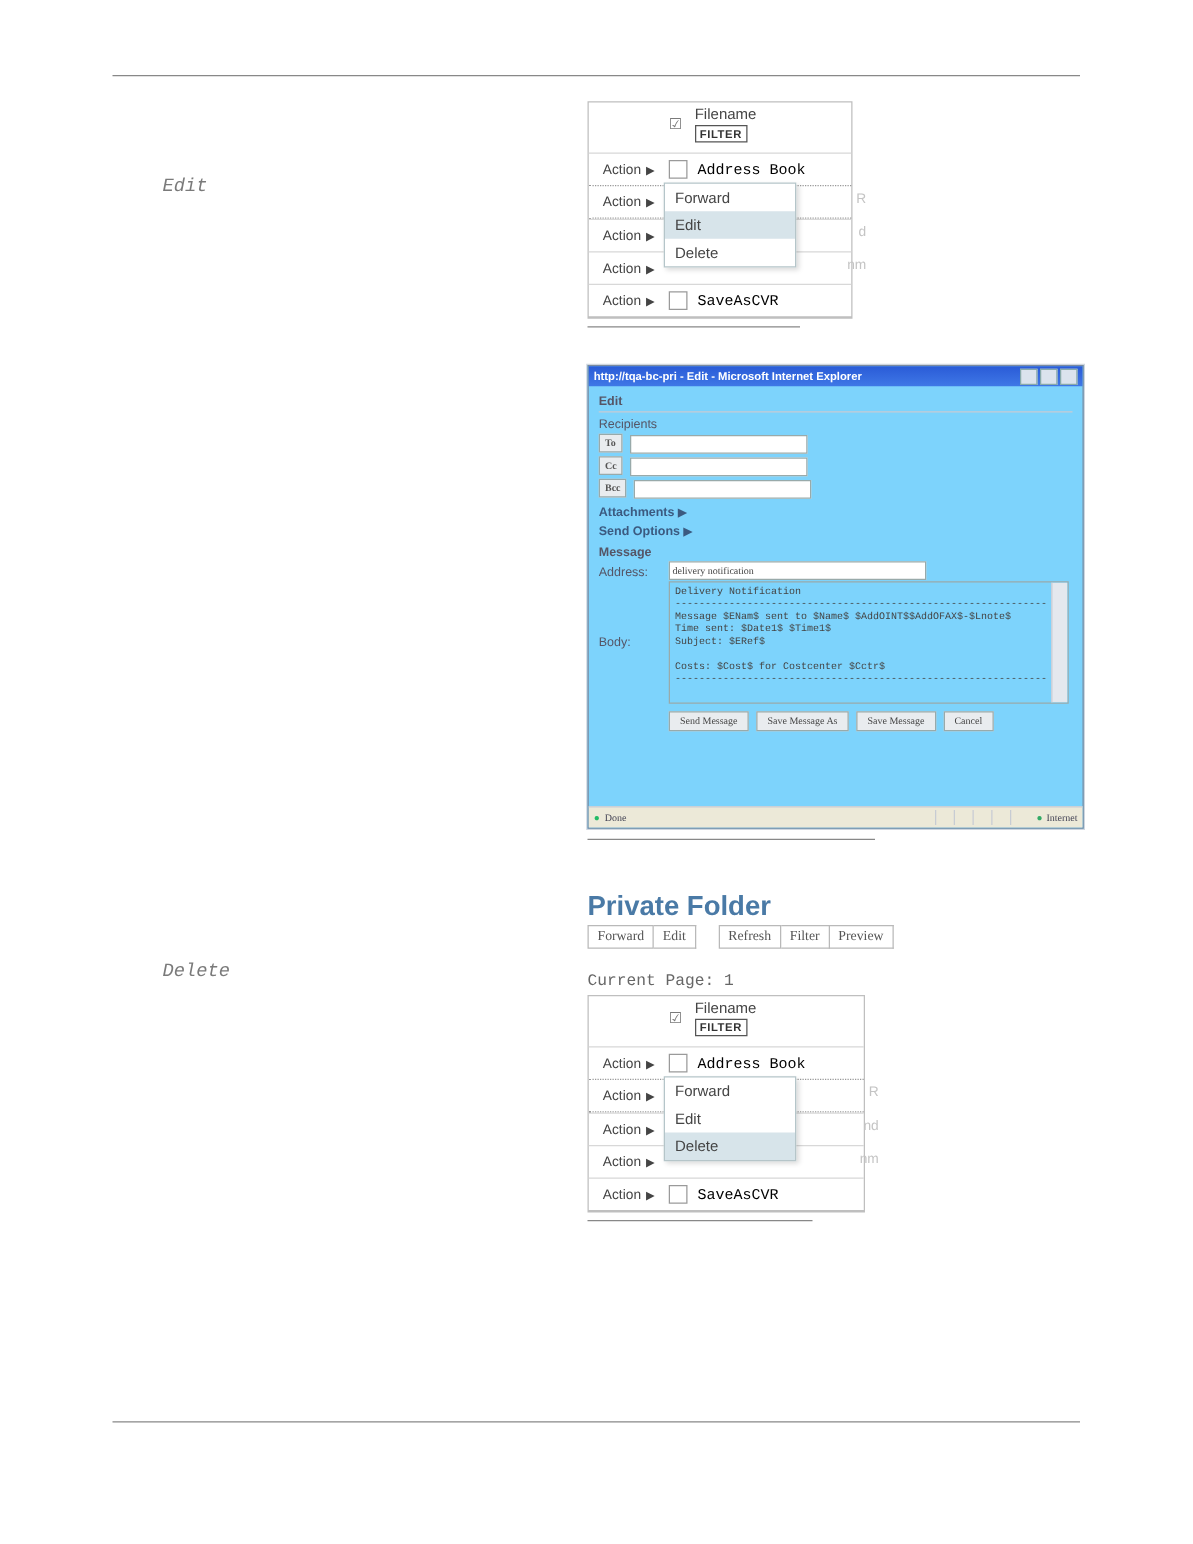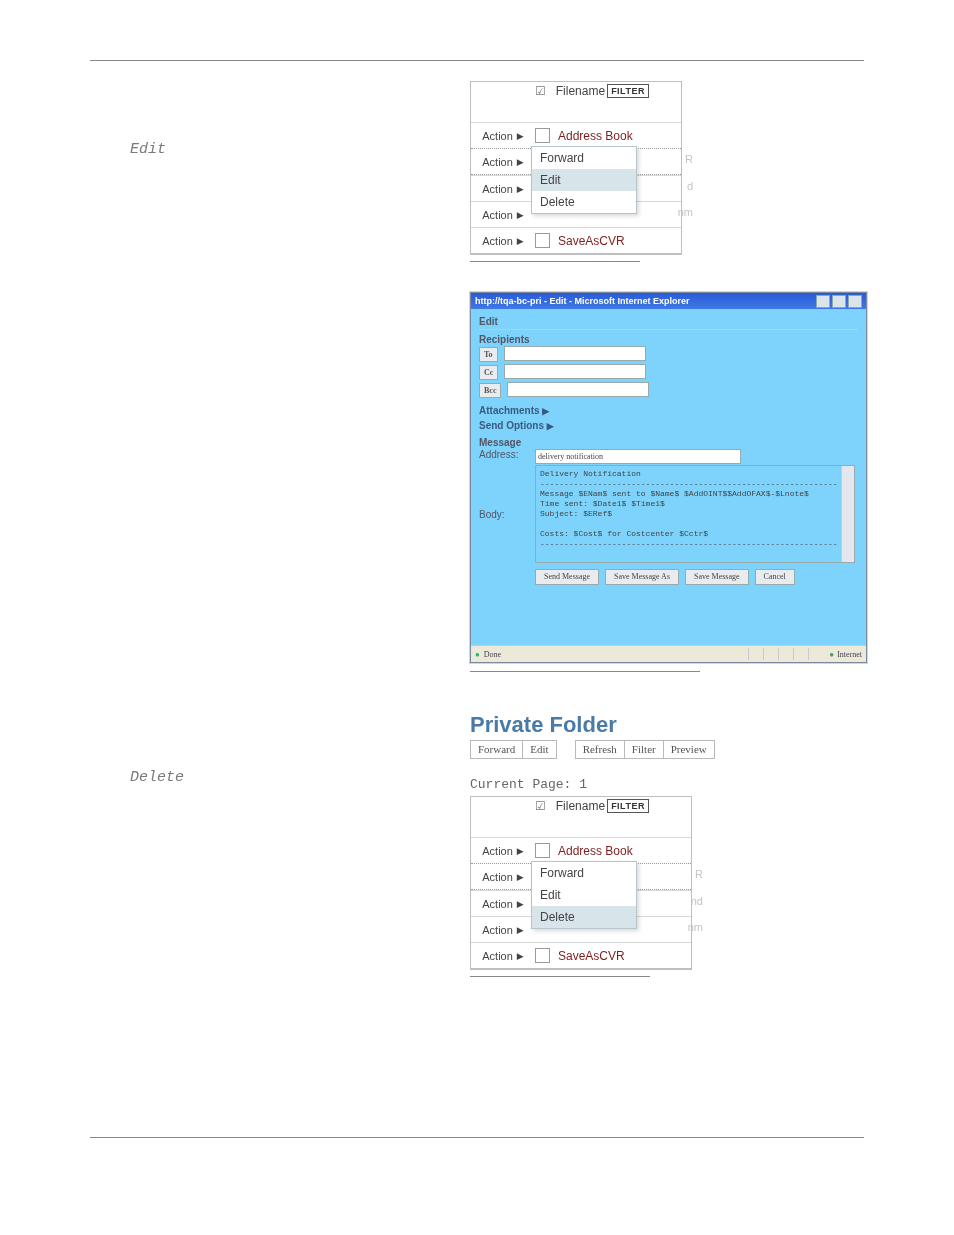--- a/index.html
+++ b/index.html
@@ -68,32 +68,32 @@
     color: #444;
     font-size: 11px;
   }
   .tri { font-size: 9px; }
   .chk {
     width: 13px; height: 13px;
     border: 1px solid #9a9a9a;
     display:inline-block;
   }
   .file-col {
-    display:flex; align-items:flex-start;
+    display:flex; flex-direction:column; align-items:flex-start;
     gap:2px; margin-left:4px;
   }
   .filter-badge {
     display:inline-block;
     border:1px solid #555;
     padding:0 3px;
     font: 700 9px/12px Verdana, sans-serif;
     letter-spacing: 0.5px;
     color:#333;
   }
-  .grey-text { color: #7f1d1d; }
+  .grey-text { color: #000000; font-family: Liberation Mono, monospace; }
   .hover-dash { border-top: 1px dotted #999; border-bottom: 1px dotted #999; }
 
   
   .popout {
     position: absolute;
     left: 60px;
     width: 104px;
     background: #fff;
     border: 1px solid #b5c5c9;
     box-shadow: 2px 2px 4px rgba(0,0,0,0.15);
@@ -146,21 +146,21 @@
   .tiny-btn{
     height:13px; padding:0 4px;
     border:1px solid #9aa; background:#e9ecef;
     font:700 8px/13px Tahoma; color:#555;
     display:inline-block; margin:1px 0;
   }
   .tin-input{
     height:13px; border:1px solid #9aa; background:#fff;
     width:140px; display:inline-block; vertical-align:middle;
   }
-  .ie-form-row{display:flex;gap:6px;align-items:flex-start;margin:1px 0;}
+  .ie-form-row{display:flex;gap:6px;align-items:flex-end;margin:1px 0;}
   .ie-lbl{width:50px; color:#556;}
   .ie-textarea{
     width:310px; height:90px;
     border:1px solid #9aa;
     font:8px/10px "Courier New", monospace;
     padding:3px 4px; color:#444;
     white-space:pre-wrap;
     overflow:hidden;
     position:relative;
   }
@@ -293,21 +293,21 @@
         <div class="ie-title">
           <span>http://tqa-bc-pri - Edit - Microsoft Internet Explorer</span>
           <span class="spacer"></span>
           <span class="winbtn"></span>
           <span class="winbtn"></span>
           <span class="winbtn"></span>
         </div>
         <div class="ie-body">
           <div class="ie-head" style="border-bottom:1px solid #c7ccd3; padding-bottom:2px;">Edit</div>
 
-          <div style="font-weight:700; color:#556; margin-top:4px">Recipients</div>
+          <div style="font-weight:400; color:#556; margin-top:4px">Recipients</div>
           <div class="ie-form-row">
             <span class="tiny-btn">To</span>
             <span class="tin-input"></span>
           </div>
           <div class="ie-form-row">
             <span class="tiny-btn">Cc</span>
             <span class="tin-input"></span>
           </div>
           <div class="ie-form-row">
             <span class="tiny-btn">Bcc</span>

